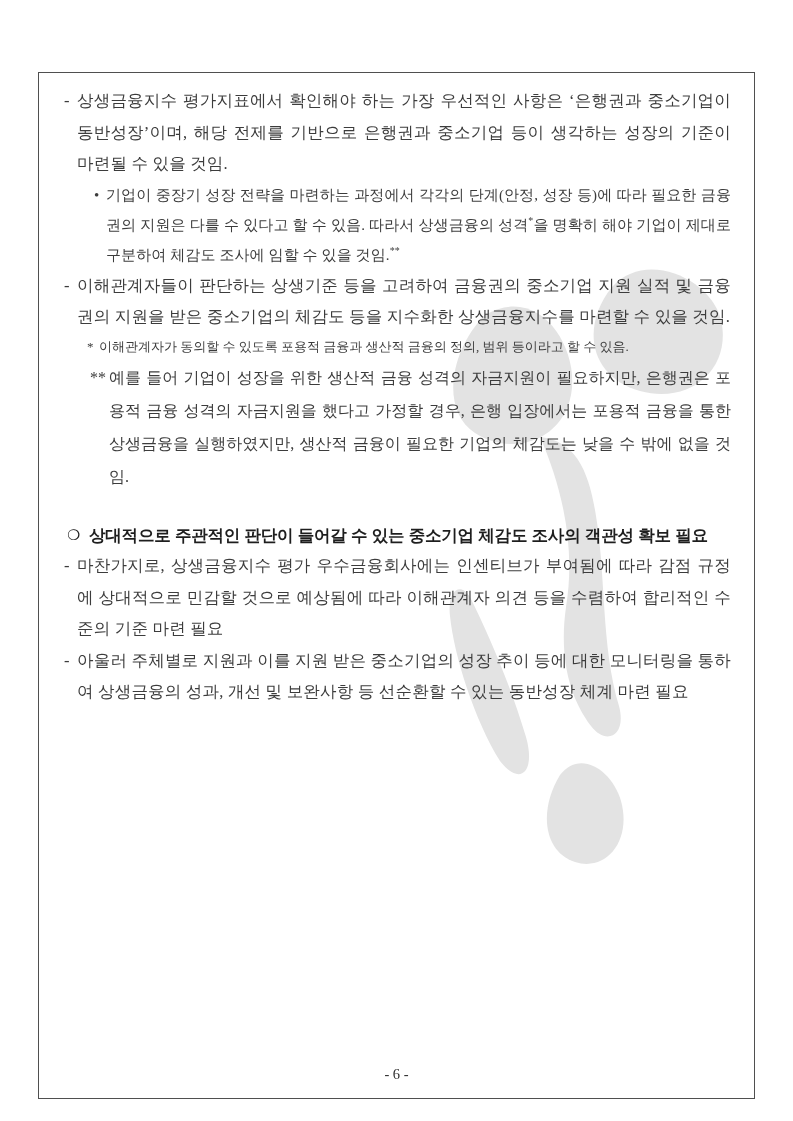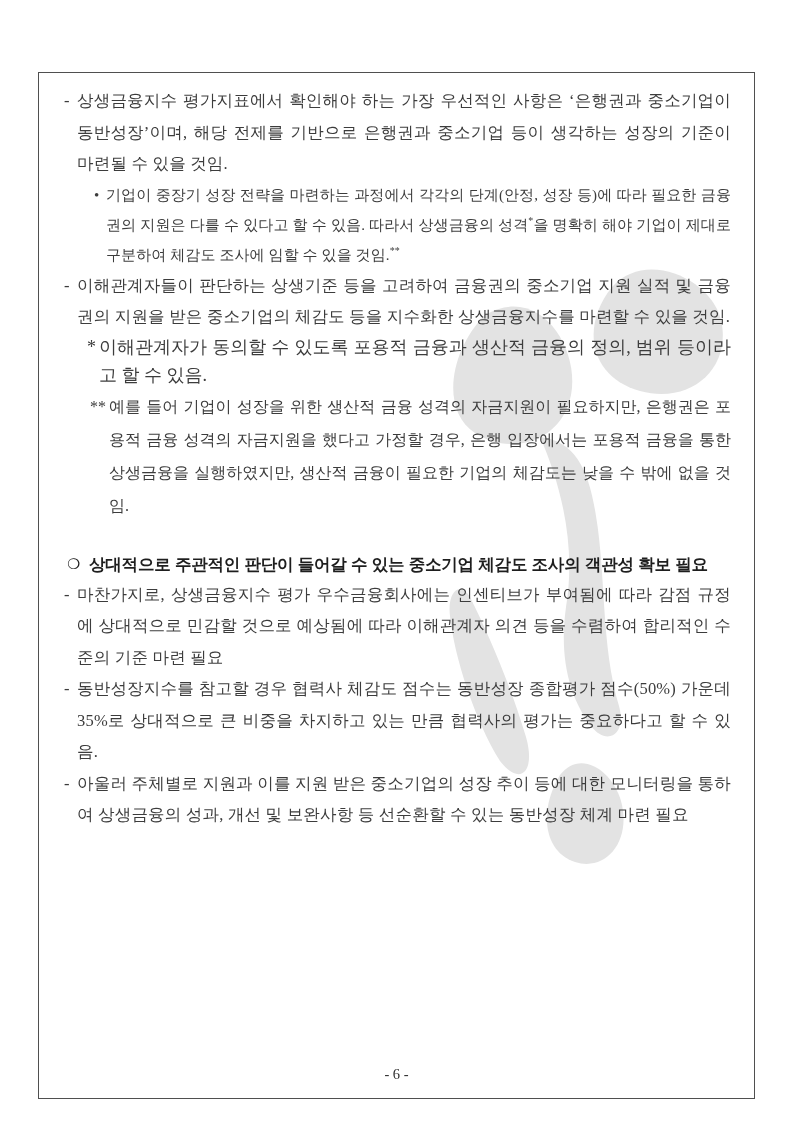--- a/index.html
+++ b/index.html
@@ -26,21 +26,21 @@
     background:transparent;
     margin-top:36px;
   }
   .para { margin:0; text-align:justify; }
   .tx { }
   .mk { display:inline-block; }
   .dash { font-size:16.5px; line-height:31.5px; padding-left:38px; letter-spacing:0.2px; }
   .dash > .mk { width:13px; margin-left:-13px; }
   .sub { font-size:15px; line-height:30px; padding-left:67px; letter-spacing:0.1px; }
   .sub > .mk { width:12px; margin-left:-12px; }
-  .fn1 { font-size:18px; line-height:28.5px; padding-left:60px; }
+  .fn1 { font-size:13px; line-height:28.5px; padding-left:60px; }
   .fn1 > .mk { width:12px; margin-left:-12px; }
   .fn2 { font-size:16px; line-height:33px; padding-left:70px; }
   .fn2 > .mk { width:19px; margin-left:-19px; }
   .heading {
     font-family:"Liberation Sans","DejaVu Sans",sans-serif;
     font-weight:700; font-size:16.5px; line-height:30px;
     color:#1e1e1e; padding-left:50px; margin-top:27px;
     text-align:justify; letter-spacing:-0.2px;
   }
   .heading > .mk { width:22px; margin-left:-22px; font-size:14.5px; vertical-align:1px; }
@@ -76,20 +76,19 @@
   <p class="para dash"><span class="mk">-</span><span class="tx">이해관계자들이 판단하는 상생기준 등을 고려하여 금융권의 중소기업 지원 실적 및 금융권의 지원을 받은 중소기업의 체감도 등을 지수화한 상생금융지수를 마련할 수 있을 것임.</span></p>
 
   <p class="para fn1"><span class="mk">*</span><span class="tx">이해관계자가 동의할 수 있도록 포용적 금융과 생산적 금융의 정의, 범위 등이라고 할 수 있음.</span></p>
 
   <p class="para fn2"><span class="mk">**</span><span class="tx">예를 들어 기업이 성장을 위한 생산적 금융 성격의 자금지원이 필요하지만, 은행권은 포용적 금융 성격의 자금지원을 했다고 가정할 경우, 은행 입장에서는 포용적 금융을 통한 상생금융을 실행하였지만, 생산적 금융이 필요한 기업의 체감도는 낮을 수 밖에 없을 것임.</span></p>
 
   <p class="para heading"><span class="mk">❍</span><span class="tx">상대적으로 주관적인 판단이 들어갈 수 있는 중소기업 체감도 조사의 객관성 확보 필요</span></p>
 
   <p class="para dash"><span class="mk">-</span><span class="tx">마찬가지로, 상생금융지수 평가 우수금융회사에는 인센티브가 부여됨에 따라 감점 규정에 상대적으로 민감할 것으로 예상됨에 따라 이해관계자 의견 등을 수렴하여 합리적인 수준의 기준 마련 필요</span></p>
 
-  <p class="para dash"><span class="mk">-</span><span class="tx">동반성장지수를 참고할 경우 협력사 체감도 점수는 동반성장 종합평가 점수(50%) 가운데 35%로 상대적으로 큰 비중을 차지하고 있는 만큼 협력사의 평가는 중요하다고 할 수 있음.</span></p>
 
 
   <p class="para dash"><span class="mk">-</span><span class="tx">아울러 주체별로 지원과 이를 지원 받은 중소기업의 성장 추이 등에 대한 모니터링을 통하여 상생금융의 성과, 개선 및 보완사항 등 선순환할 수 있는 동반성장 체계 마련 필요</span></p>
 
 </div>
 
 <div class="footer">- 6 -</div>
 
 </body></html>

